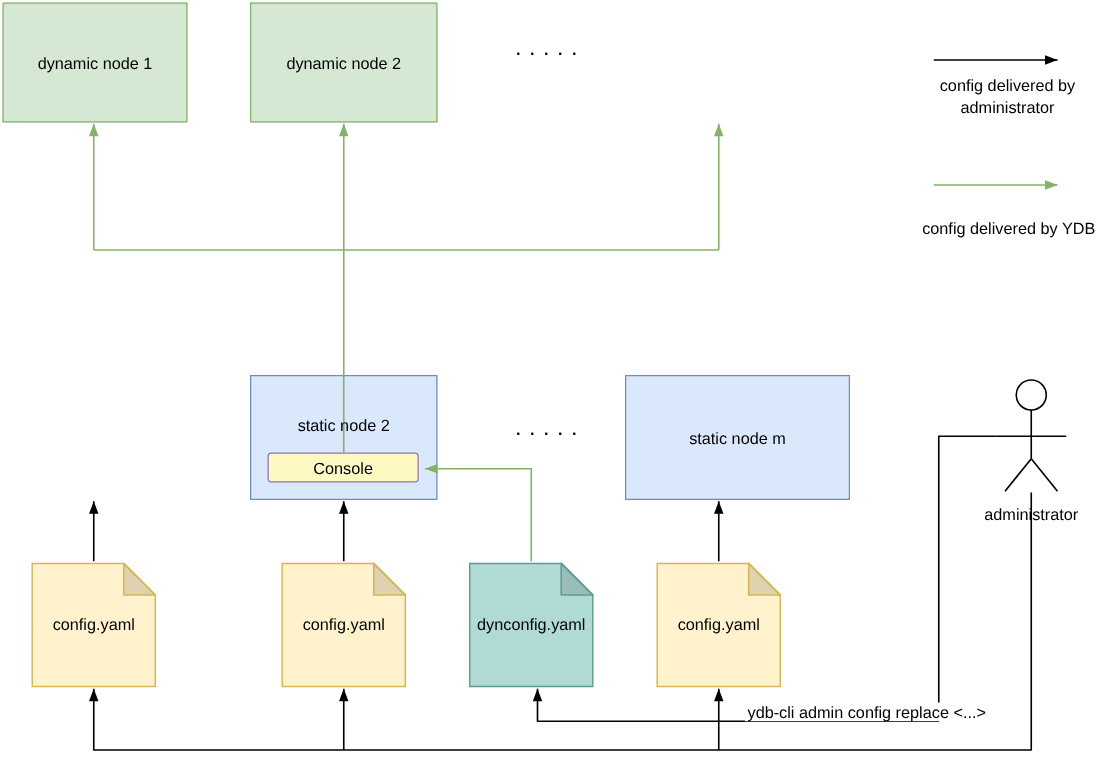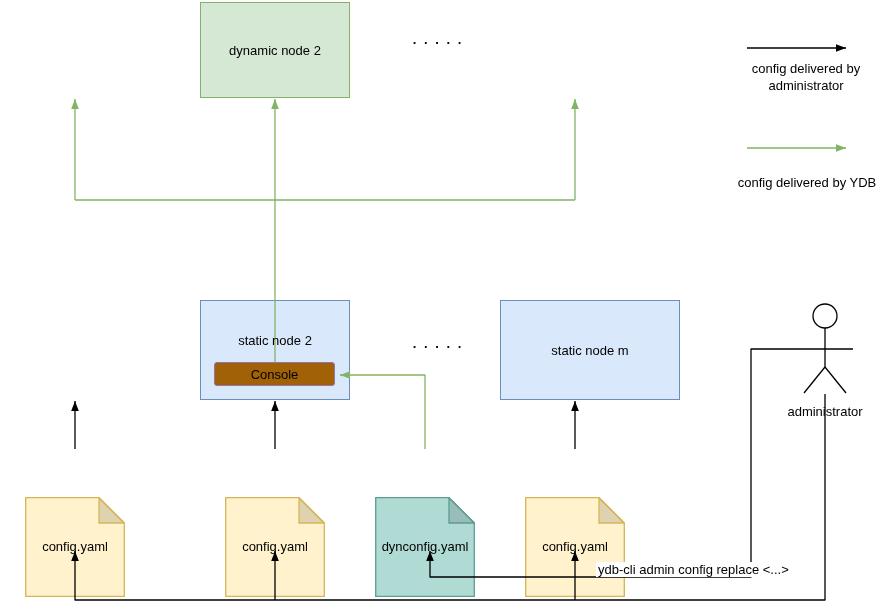--- a/index.html
+++ b/index.html
@@ -12,28 +12,28 @@
     position:absolute;border:1px solid #000;
     display:flex;align-items:center;justify-content:center;text-align:center;
     box-sizing:border-box;
   }
   .node.dynamic{background:#d5e8d4;border-color:#82b366;}
   .node.static{background:#dae8fc;border-color:#6c8ebf;}
   .node.label-high{align-items:flex-start;padding-top:32px;}
   .lbl{position:relative;z-index:3;}
   .console{
     position:absolute;left:214px;top:362px;width:121px;height:24px;
-    background:#a16207;border:1px solid #9673a6;border-radius:3px;
+    background:#fef9c3;border:1px solid #9673a6;border-radius:3px;
     display:flex;align-items:center;justify-content:center;box-sizing:border-box;
   }
   .dots{
     position:absolute;width:76px;text-align:center;font-weight:bold;
     letter-spacing:2px;z-index:3;
   }
-  .file{position:absolute;width:100px;height:100px;margin-top:47px;}
+  .file{position:absolute;width:100px;height:100px;}
   .file svg{position:absolute;left:0;top:0;}
   .file .lbl{position:absolute;left:0;right:0;top:42px;text-align:center;}
   .file.config .main{fill:#fff2cc;stroke:#d6b656;stroke-width:1.3;}
   .file.config .fold{fill:rgba(0,0,0,0.13);stroke:#d6b656;stroke-width:1.3;}
   .file.dynconfig .main{fill:#b0dbd5;stroke:#5d9c91;stroke-width:1.3;}
   .file.dynconfig .fold{fill:rgba(0,0,0,0.13);stroke:#5d9c91;stroke-width:1.3;}
   .edges{position:absolute;left:0;top:0;z-index:2;pointer-events:none;}
   .legend-text{position:absolute;text-align:center;line-height:17px;z-index:3;}
   .legend-text.admin{left:726px;top:60px;width:160px;}
   .legend-text.ydb{left:722px;top:174px;width:170px;}
@@ -41,20 +41,23 @@
     position:absolute;left:596px;top:562px;background:#fff;padding:0 2px;
     white-space:nowrap;z-index:4;
   }
   .admin-lbl{position:absolute;left:769px;top:404px;width:112px;text-align:center;z-index:3;}
 </style>
 </head>
 <body>
 
 <div class="canvas">
 
+  <div class="node dynamic" style="left:2px;top:2px;width:148px;height:96px">
+    <span class="lbl">dynamic node 1</span>
+  </div>
   <div class="node dynamic" style="left:200px;top:2px;width:150px;height:96px">
     <span class="lbl">dynamic node 2</span>
   </div>
   <div class="dots" style="left:400px;top:32px">. . . . .</div>
 
   <div class="node static label-high" style="left:200px;top:300px;width:150px;height:100px">
     <span class="lbl">static node 2</span>
   </div>
   <div class="console">
     <span class="lbl">Console</span>

